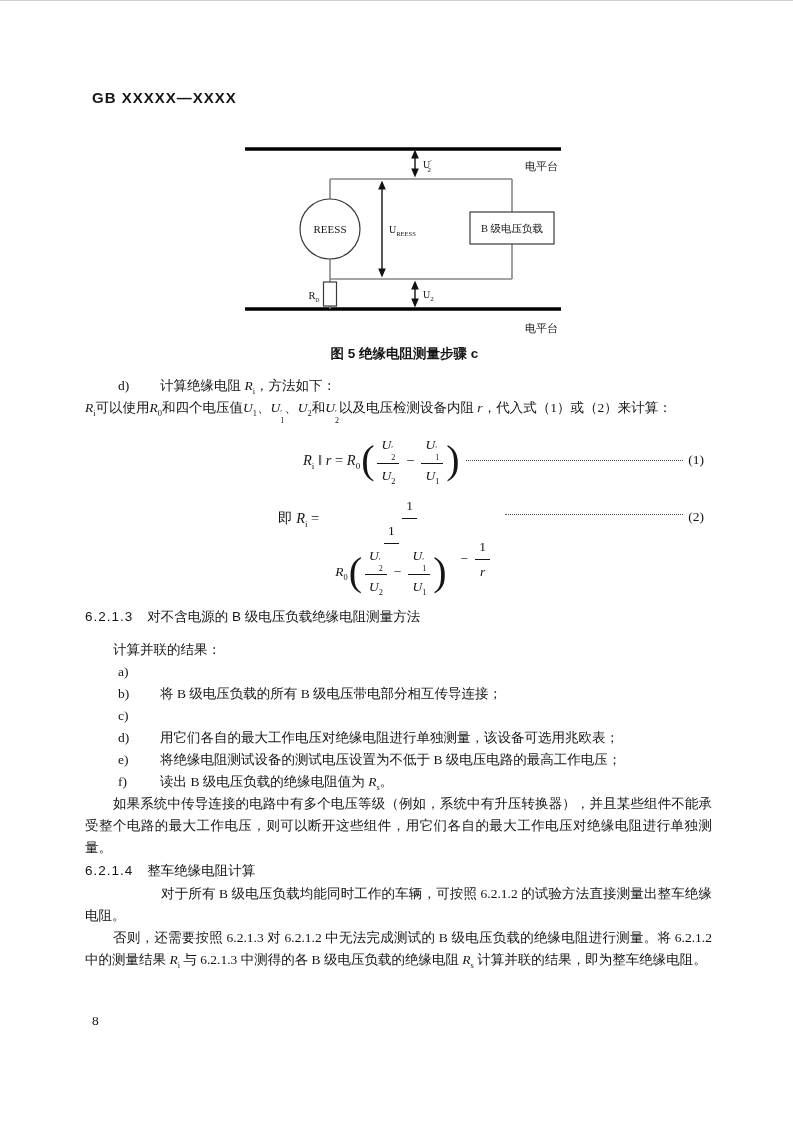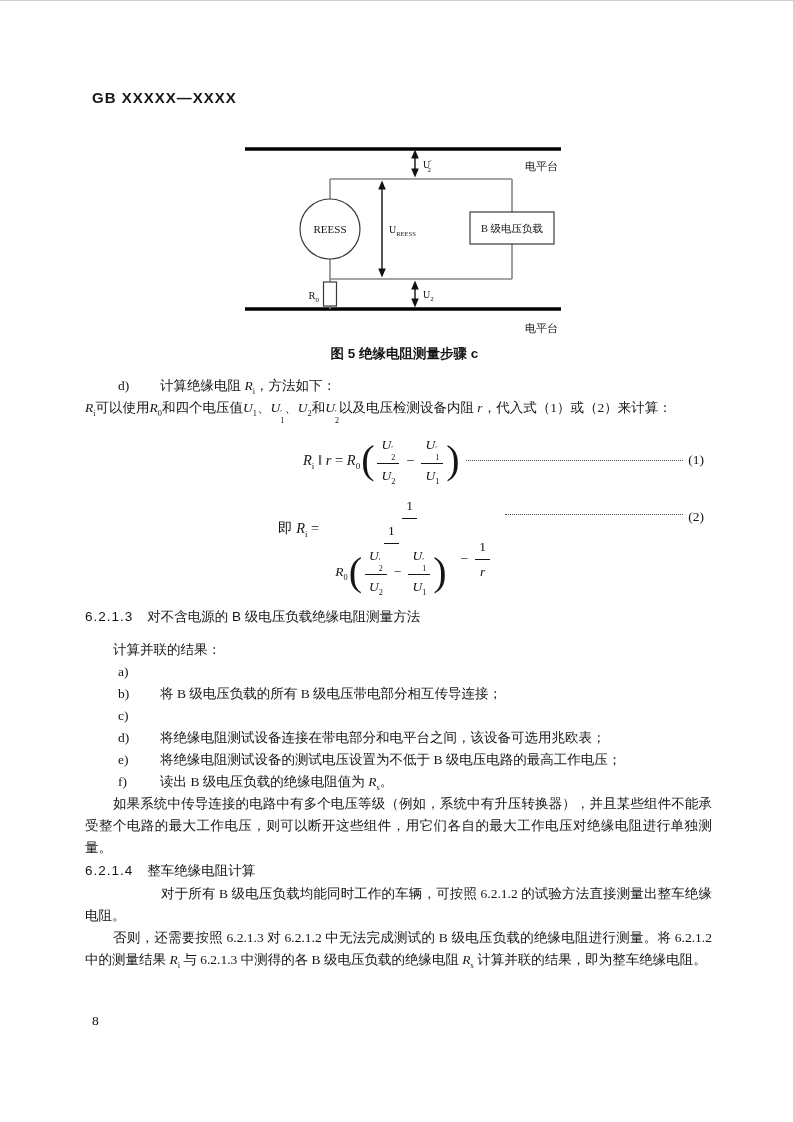--- a/index.html
+++ b/index.html
@@ -33,21 +33,21 @@
   .spacer2{width:193px;flex-shrink:0;}
   .frac{display:inline-flex;flex-direction:column;align-items:center;margin:0 2px;font-size:13.5px;}
   .frac .fn{border-bottom:1.2px solid #151515;padding:0 4px 1px;white-space:nowrap;}
   .frac .fd{padding-top:1px;white-space:nowrap;}
   .bp{font-size:40px;font-weight:400;font-style:normal;line-height:0;margin:0 1px;
       font-family:"Liberation Serif","DejaVu Serif",serif;}
   .mop{margin:0 5px;font-style:normal;}
   .leader{flex:1;border-bottom:1.6px dotted #4a4a4a;height:0;margin:0 5px;}
   .eqno{font-size:13.5px;padding-right:8px;}
   .drow{display:inline-flex;align-items:center;padding:2px 6px 0;}
-  .eq2 .prefix{margin-top:22px;white-space:nowrap;}
+  .eq2 .prefix{margin-top:12px;white-space:nowrap;}
   .eq2 .leader{margin-top:19px;}
   .eq2 .eqno{margin-top:11px;}
   .pageno{position:absolute;left:92px;top:1012px;font-size:13.5px;}
   svg text{font-family:"Liberation Serif","DejaVu Serif",serif;fill:#151515;}
 </style>
 </head>
 <body>
 
 <div class="page">
 
@@ -184,21 +184,21 @@
     </div>
     <div class="hang">
       <span class="mk">b)</span>
       <span class="tx">将 B 级电压负载的所有 B 级电压带电部分相互传导连接；</span>
     </div>
     <div class="hang">
       <span class="mk">c)</span>
     </div>
     <div class="hang">
       <span class="mk">d)</span>
-      <span class="tx">将绝缘电阻测试设备连接在带电部分和电平台之间，该设备可选用兆欧表；</span>
+      <span class="tx">用它们各自的最大工作电压对绝缘电阻进行单独测量，该设备可选用兆欧表；</span>
     </div>
     <div class="hang">
       <span class="mk">e)</span>
       <span class="tx">将绝缘电阻测试设备的测试电压设置为不低于 B 级电压电路的最高工作电压；</span>
     </div>
     <div class="hang">
       <span class="mk">f)</span>
       <span class="tx">读出 B 级电压负载的绝缘电阻值为 <i class="mvar">R</i><sub>s</sub>。</span>
     </div>
 

